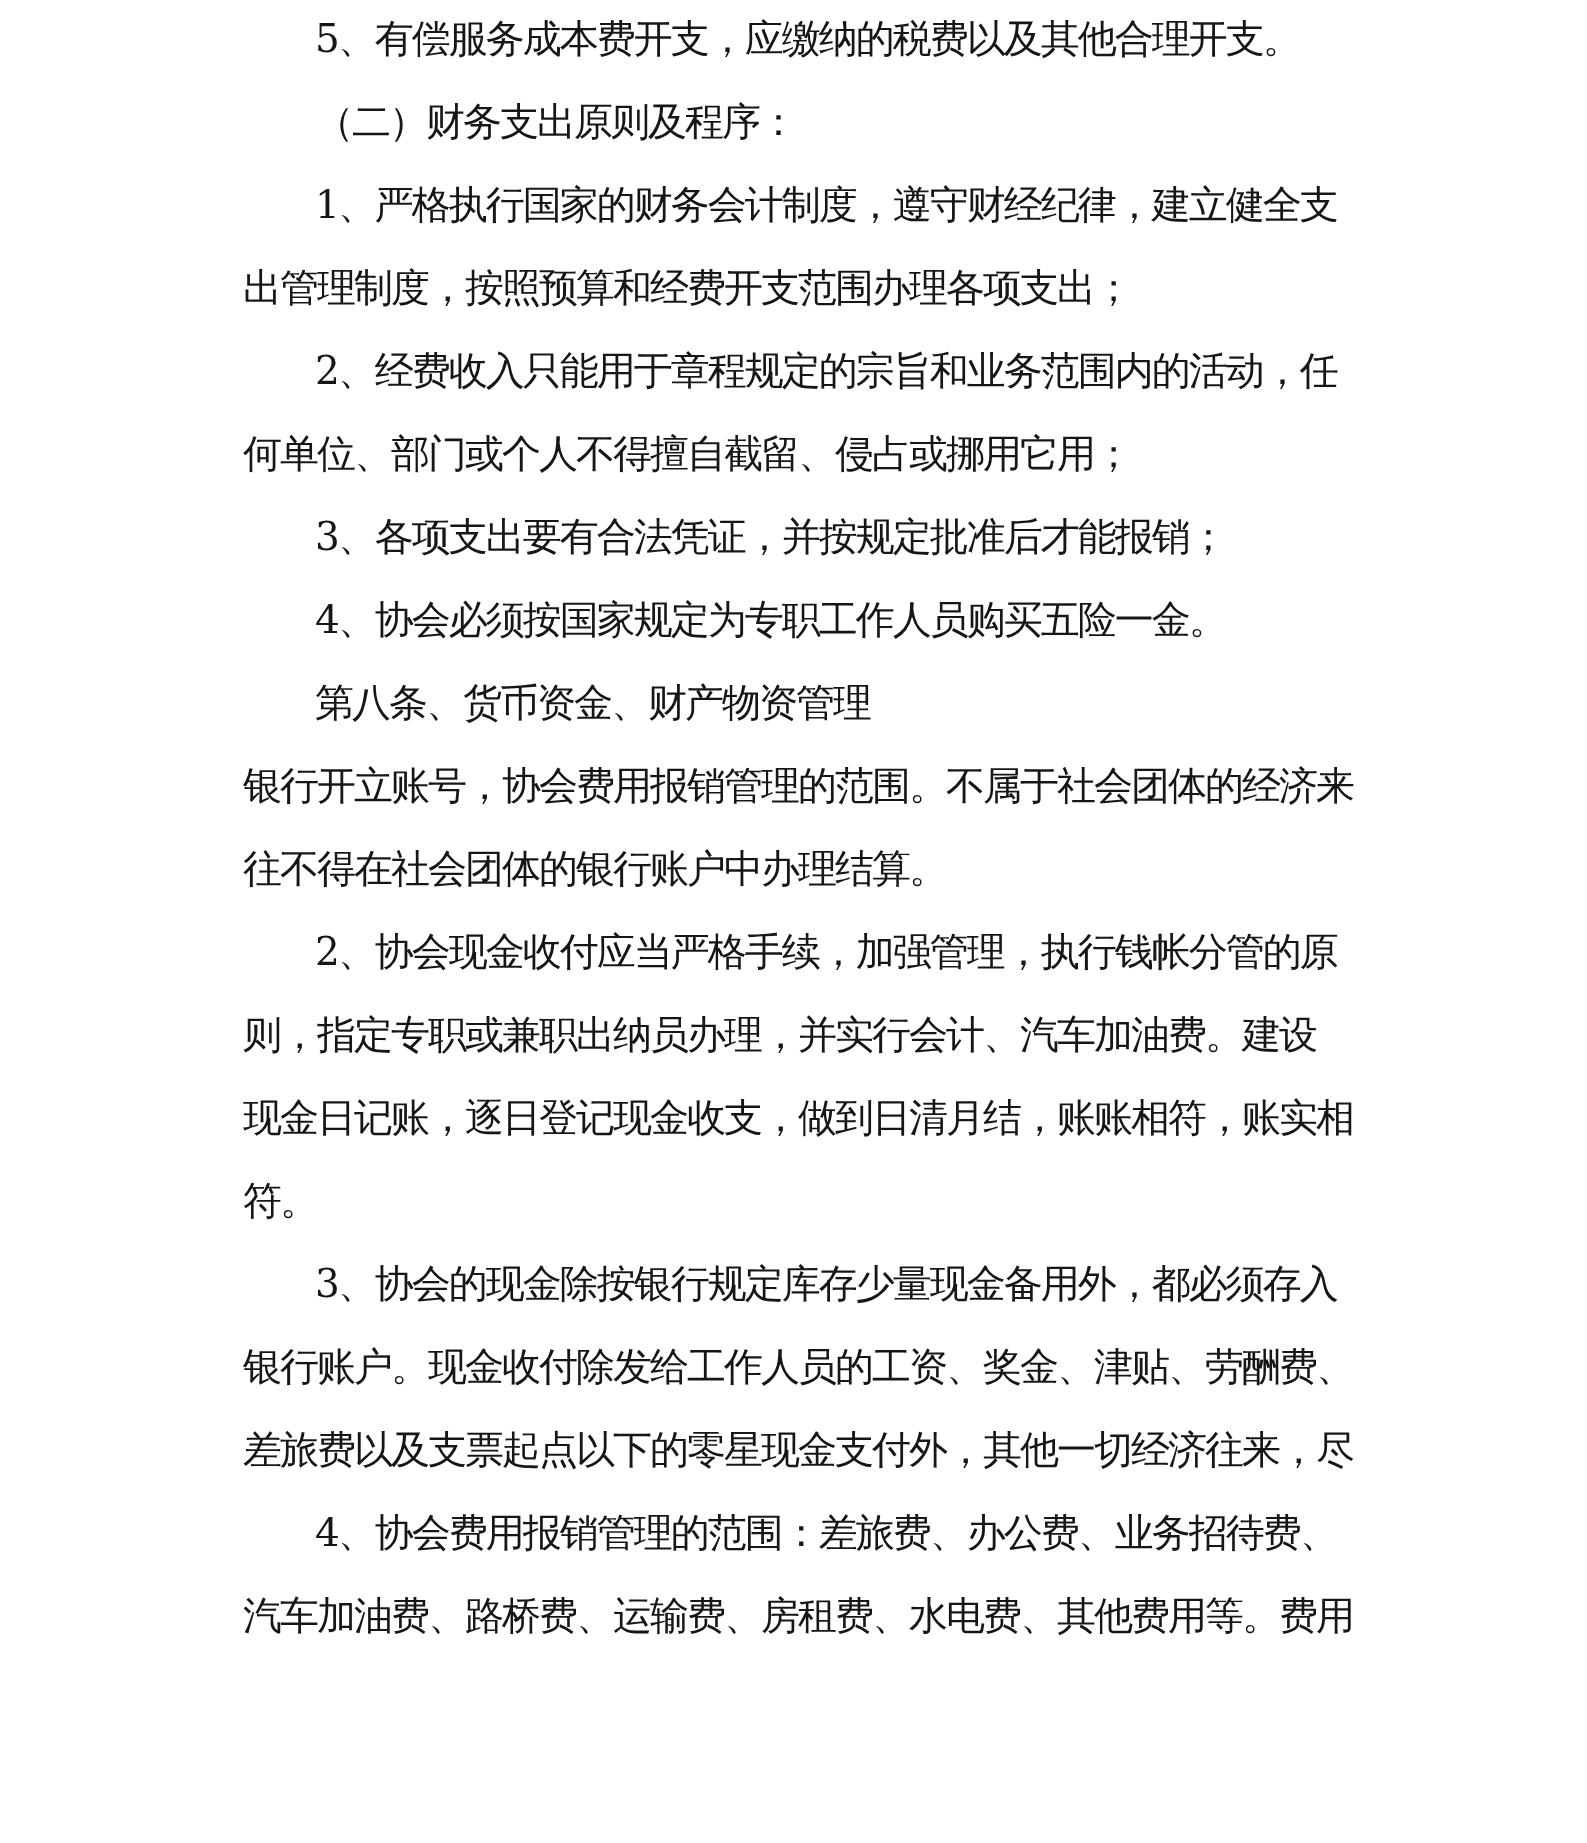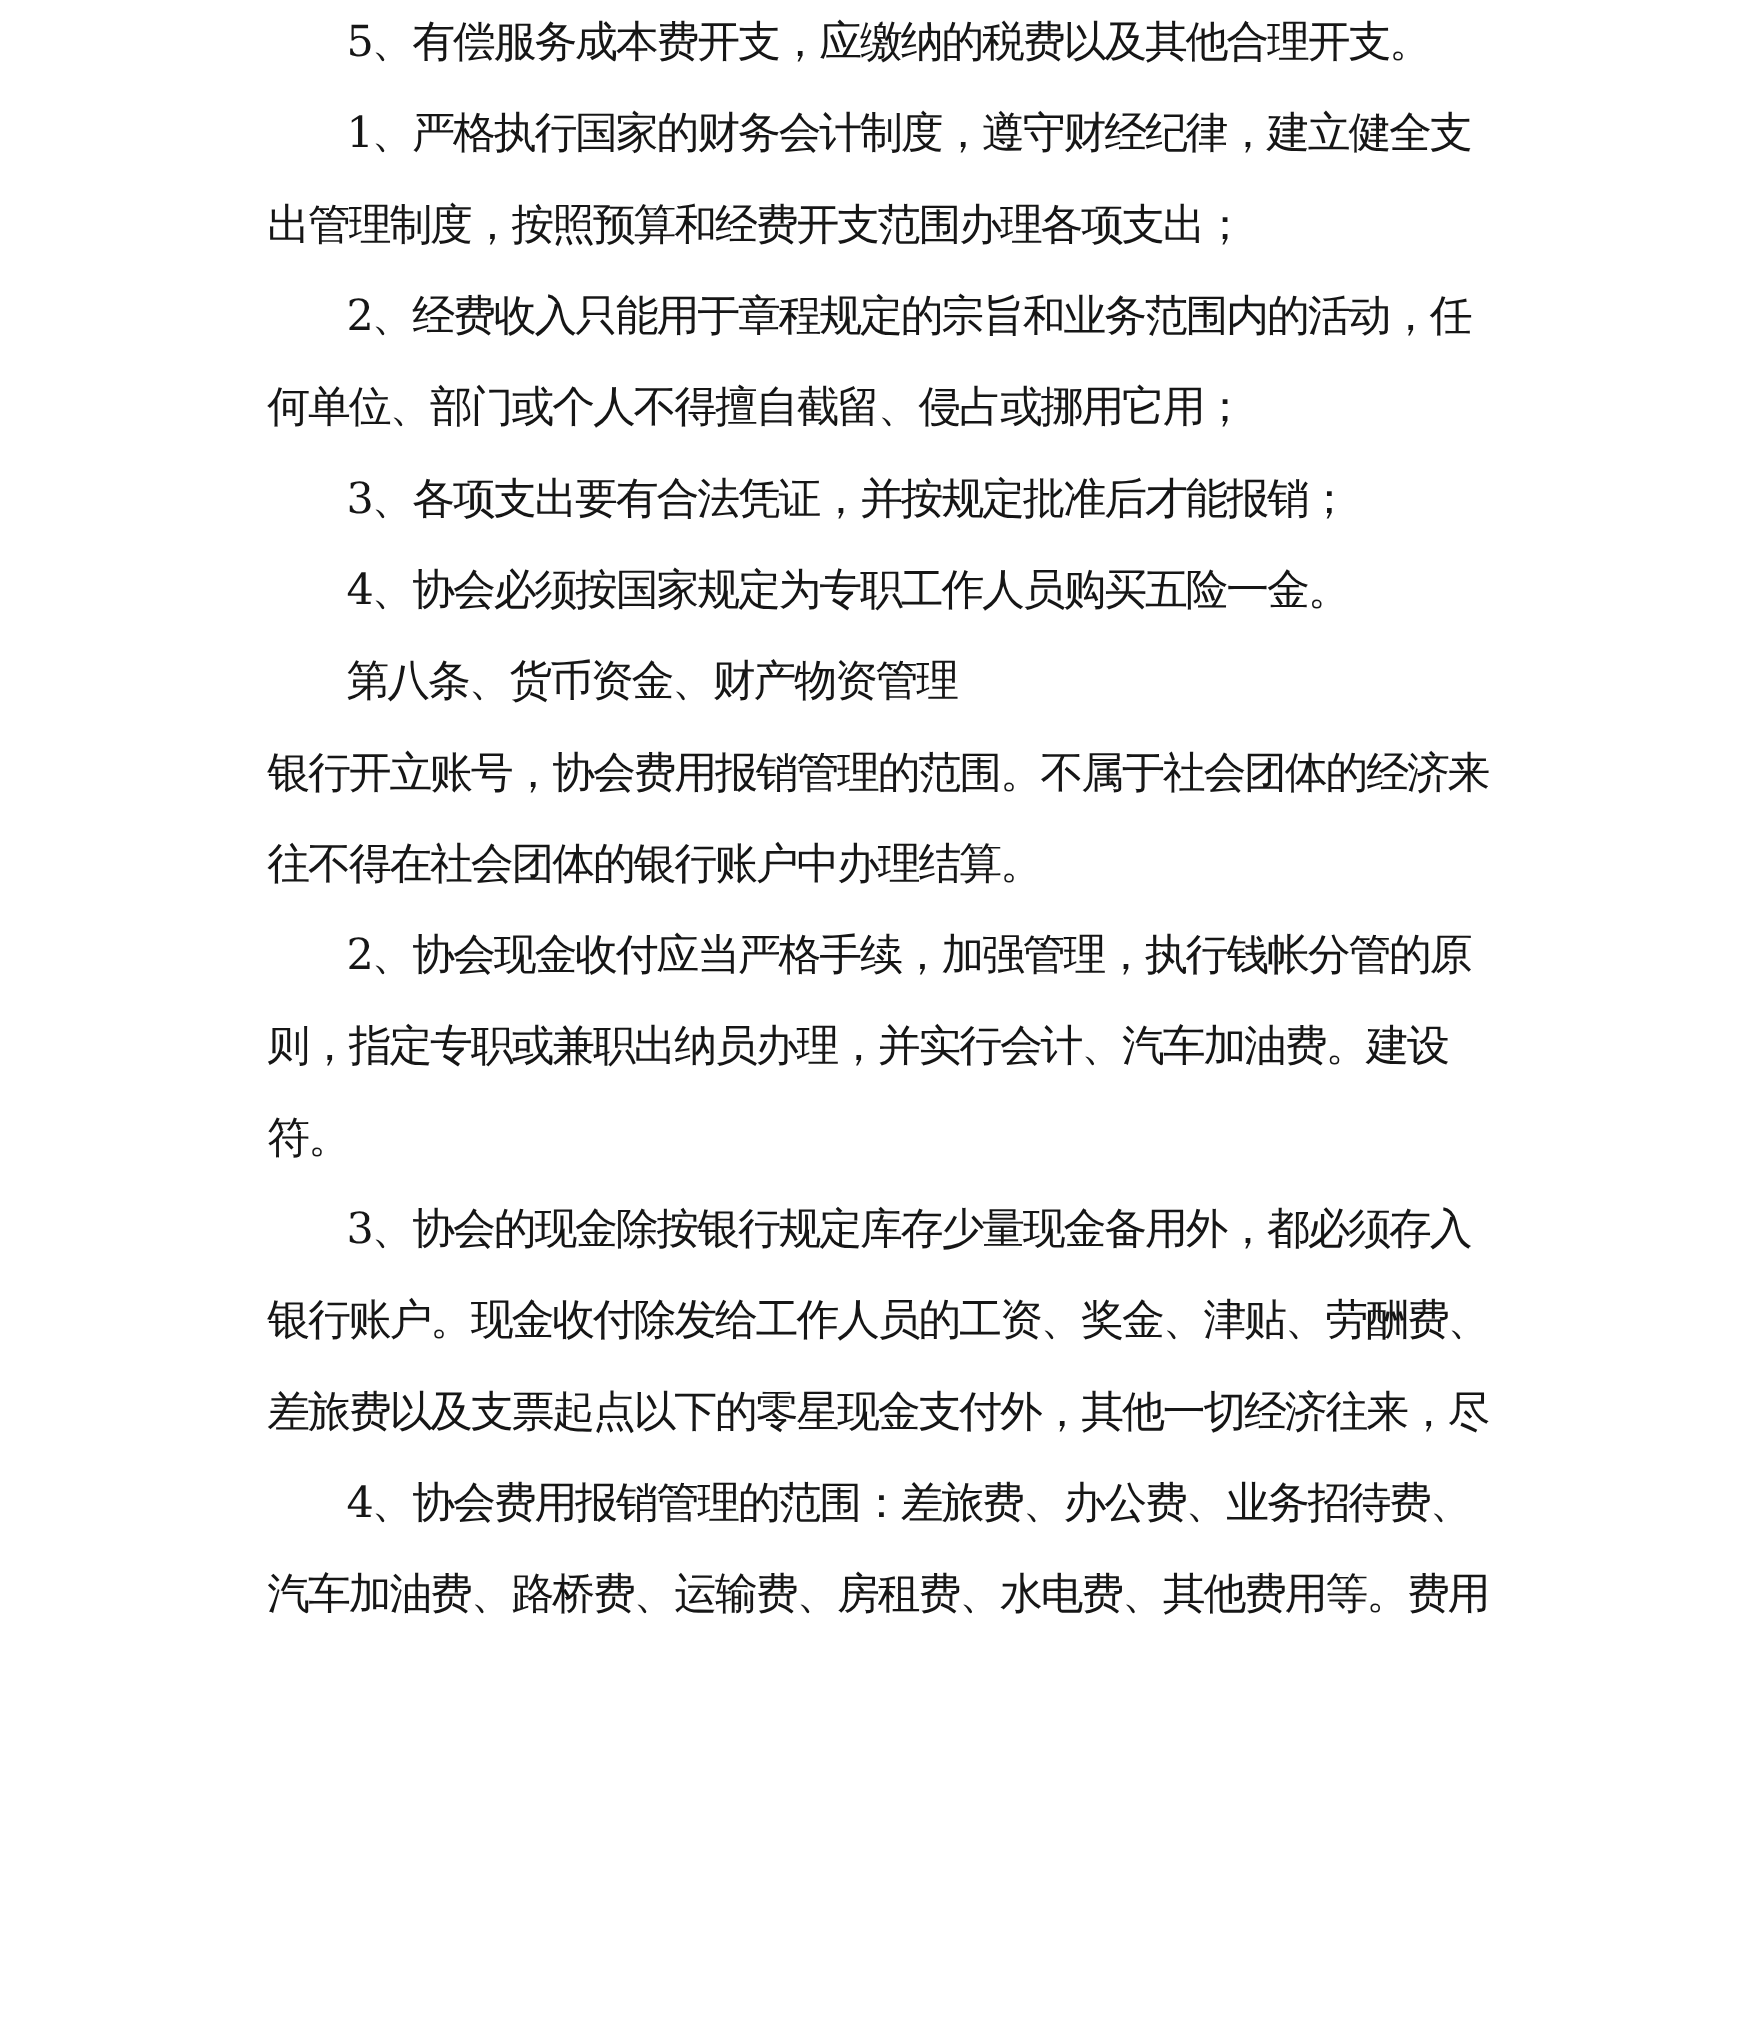--- a/index.html
+++ b/index.html
@@ -39,31 +39,33 @@
   .indent {
     padding-left: 72px;
   }
 </style>
 </head>
 <body>
 
 <div class="page">
   <div class="text-block">
     <div class="line indent">5、有偿服务成本费开支，应缴纳的税费以及其他合理开支。</div>
+    <div class="line indent">（二）财务支出原则及程序：</div>
     <div class="line indent">1、严格执行国家的财务会计制度，遵守财经纪律，建立健全支</div>
     <div class="line">出管理制度，按照预算和经费开支范围办理各项支出；</div>
     <div class="line indent">2、经费收入只能用于章程规定的宗旨和业务范围内的活动，任</div>
     <div class="line">何单位、部门或个人不得擅自截留、侵占或挪用它用；</div>
     <div class="line indent">3、各项支出要有合法凭证，并按规定批准后才能报销；</div>
     <div class="line indent">4、协会必须按国家规定为专职工作人员购买五险一金。</div>
     <div class="line indent">第八条、货币资金、财产物资管理</div>
     <div class="line">银行开立账号，协会费用报销管理的范围。不属于社会团体的经济来</div>
     <div class="line">往不得在社会团体的银行账户中办理结算。</div>
     <div class="line indent">2、协会现金收付应当严格手续，加强管理，执行钱帐分管的原</div>
     <div class="line">则，指定专职或兼职出纳员办理，并实行会计、汽车加油费。建设</div>
+    <div class="line">现金日记账，逐日登记现金收支，做到日清月结，账账相符，账实相</div>
     <div class="line">符。</div>
     <div class="line indent">3、协会的现金除按银行规定库存少量现金备用外，都必须存入</div>
     <div class="line">银行账户。现金收付除发给工作人员的工资、奖金、津贴、劳酬费、</div>
     <div class="line">差旅费以及支票起点以下的零星现金支付外，其他一切经济往来，尽</div>
     <div class="line indent">4、协会费用报销管理的范围：差旅费、办公费、业务招待费、</div>
     <div class="line">汽车加油费、路桥费、运输费、房租费、水电费、其他费用等。费用</div>
   </div>
 </div>
 
 </body></html>

